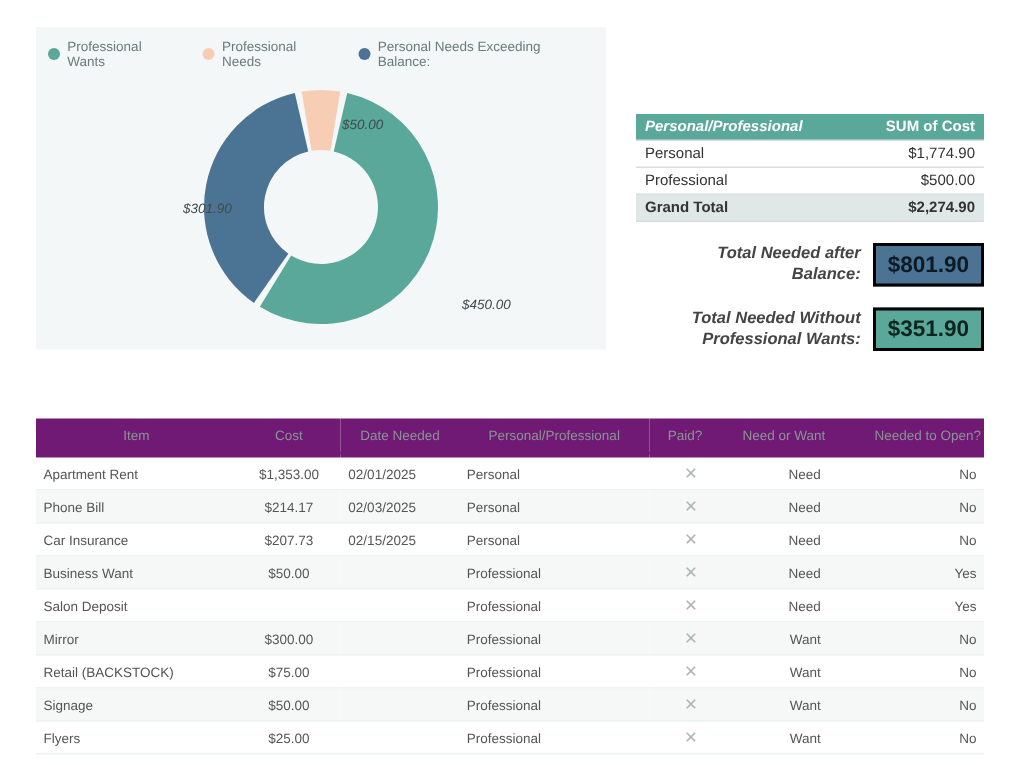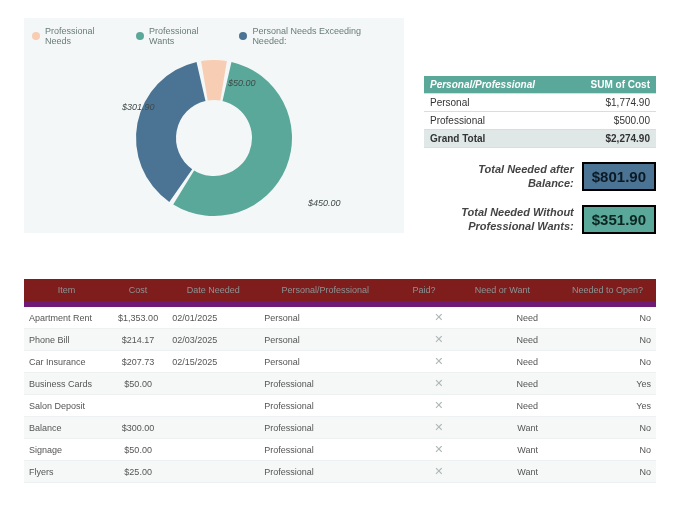--- a/index.html
+++ b/index.html
@@ -100,25 +100,25 @@
   .badge-teal { background: #5aa89a; color: #0b2520; }
 
   .data-table-wrap { margin-top: 45px; }
   .data-table {
     width: 100%;
     border-collapse: collapse;
     font-size: 9px;
     color: #555;
   }
   .data-table th {
-    background: #7f1d1d;
+    background: #701a75;
     color: #8a9494;
     font-weight: normal;
-    padding: 6px 13px;
-    border-bottom: 6px solid #701a75;
+    padding: 6px 2px;
+    border-bottom: 4px solid #701a75;
   }
   .data-table td {
     padding: 4px 5px;
     border-bottom: 1px solid #eef1f1;
     background: #fff;
   }
   .data-table tbody tr:nth-child(even) td { background: #f6f8f8; }
   .data-table td.num { text-align: center; }
   .data-table td.center, .data-table th.center { text-align: right; }
   .x-icon {
@@ -127,42 +127,42 @@
     display: inline-block;
   }
 </style>
 </head>
 <body>
 
 <div class="top">
   <div class="chart-panel">
     <div class="legend" id="legend">
         <div class="legend-item">
+          <span class="swatch" style="background: rgb(90, 168, 154);"></span>
+          <span>Professional Wants</span>
+        </div>
+        <div class="legend-item">
           <span class="swatch" style="background: rgb(247, 205, 180);"></span>
           <span>Professional Needs</span>
         </div>
         <div class="legend-item">
-          <span class="swatch" style="background: rgb(90, 168, 154);"></span>
-          <span>Professional Wants</span>
-        </div>
-        <div class="legend-item">
           <span class="swatch" style="background: rgb(75, 116, 148);"></span>
-          <span>Personal Needs Exceeding Needed:</span>
+          <span>Personal Needs Exceeding Balance:</span>
         </div>
       </div>
     <div class="donut-wrap">
       <svg id="donut" width="200" height="180" viewBox="-100 -90 200 180">
           <path d="M -12.879716599818817 -76.92927206407423 A 78 78 0 0 1 12.879716599818828 -76.92927206407423 L 6.274733728116865 -37.47836331326693 A 38 38 0 0 0 -6.27473372811686 -37.47836331326693 Z" fill="#f7cdb4"></path>
           <path d="M 17.469527432660673 -76.01852150153616 A 78 78 0 1 1 -40.78352361347997 66.48837644031265 L -19.868896119387678 32.39177313758821 A 38 38 0 1 0 8.510795415911609 -37.034664321261204 Z" fill="#5aa89a"></path>
           <path d="M -44.697044727110494 63.92318978792191 A 78 78 0 0 1 -17.469527432660698 -76.01852150153616 L -8.510795415911621 -37.034664321261204 A 38 38 0 0 0 -21.77548332859229 31.14206681975683 Z" fill="#4b7494"></path>
         </svg>
       <div id="slice-labels">
           <div class="slice-label" style="left: 196px; top: 30px;">$50.00</div>
           <div class="slice-label" style="left: 260px; top: 150px; margin-left: 16px;">$450.00</div>
-          <div class="slice-label" style="left: 90px; top: 54px;">$301.90</div>
+          <div class="slice-label" style="left: 90px; top: 86px;">$301.90</div>
         </div>
     </div>
   </div>
 
   <div class="right-col">
     <table class="summary-table">
       <thead>
         <tr>
           <th>Personal/Professional</th>
           <th>SUM of Cost</th>
@@ -231,40 +231,49 @@
         <tr>
           <td>Car Insurance</td>
           <td class="num">$207.73</td>
           <td>02/15/2025</td>
           <td>Personal</td>
           <td class="center"><span class="x-icon">✕</span></td>
           <td class="center">Need</td>
           <td class="center">No</td>
         </tr>
         <tr>
-          <td>Business Cards</td>
+          <td>Business Want</td>
           <td class="num">$50.00</td>
           <td></td>
           <td>Professional</td>
           <td class="center"><span class="x-icon">✕</span></td>
           <td class="center">Need</td>
           <td class="center">Yes</td>
         </tr>
         <tr>
           <td>Salon Deposit</td>
           <td class="num"></td>
           <td></td>
           <td>Professional</td>
           <td class="center"><span class="x-icon">✕</span></td>
           <td class="center">Need</td>
           <td class="center">Yes</td>
         </tr>
         <tr>
-          <td>Balance</td>
+          <td>Mirror</td>
           <td class="num">$300.00</td>
+          <td></td>
+          <td>Professional</td>
+          <td class="center"><span class="x-icon">✕</span></td>
+          <td class="center">Want</td>
+          <td class="center">No</td>
+        </tr>
+        <tr>
+          <td>Retail (BACKSTOCK)</td>
+          <td class="num">$75.00</td>
           <td></td>
           <td>Professional</td>
           <td class="center"><span class="x-icon">✕</span></td>
           <td class="center">Want</td>
           <td class="center">No</td>
         </tr>
         <tr>
           <td>Signage</td>
           <td class="num">$50.00</td>
           <td></td>

